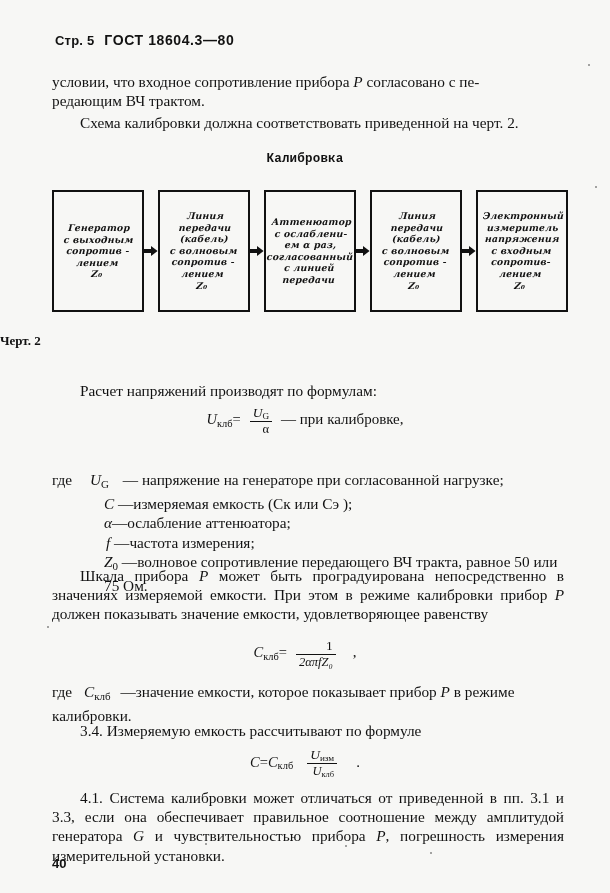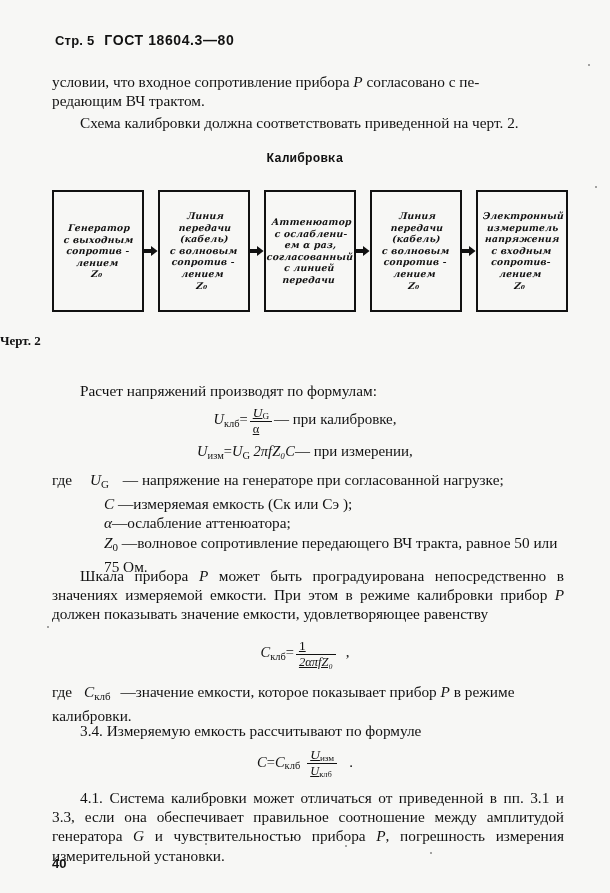--- a/index.html
+++ b/index.html
@@ -120,23 +120,22 @@
     position: absolute;
     left: 0;
     width: 610px;
     text-align: center;
     font-size: 14.5px;
     font-family: "Liberation Serif", serif;
   }
   .frac {
     display: inline-block;
     vertical-align: middle;
-    text-align: left;
-    margin: 0 2px;
-    text-decoration: underline;
+    text-align: right;
+    margin: 0 9px;
   }
   .frac .num { display: block; padding: 0 3px; font-size: 13.5px; }
   .frac .den {
     display: block;
     border-top: 1.3px solid #111;
     padding: 0 3px;
     font-size: 12.5px;
   }
   .fml-tail { font-family: "Liberation Serif", serif; font-size: 15px; }
 
@@ -274,38 +273,39 @@
   </div>
 
   <div class="body-text indent" style="top:381px;">
     <span>Расчет напряжений производят по формулам:</span>
   </div>
 
   <div class="formula" style="top:405px;">
     <i class="var">U</i><span class="sub">клб</span><span>=</span><span class="frac"><span class="num"><i class="var">U</i><span class="subsmall">G</span></span><span class="den">α</span></span><span class="fml-tail">—  при калибровке,</span>
   </div>
 
-  <div class="formula" style="top:443px;">
-    <i class="var">U</i><span class="sub">изм</span><span>=</span><i class="var">U</i><span class="sub">G</span><i class="var"> 2πfZ₀C</i><span class="fml-tail">—  при  измерении,</span>
-  </div>
 
   <div class="deflist" style="top:470px;">
     <div class="defrow">
       <span>где</span>
       <span style="display:inline-block;width:14px;"></span><i class="var">U</i><span class="sub">G</span>
       <span style="display:inline-block;width:10px;"></span><span>—</span>
       <span>напряжение на генераторе при согласованной нагрузке;</span>
     </div>
     <div class="defrow" style="padding-left:52px;">
       <i class="var">C</i>
       <span>—</span><span>измеряемая емкость (Cк  или Cэ );</span>
     </div>
     <div class="defrow" style="padding-left:52px;">
       <i class="var">α</i><span>—</span><span>ослабление аттенюатора;</span>
     </div>
+    <div class="defrow" style="padding-left:54px;">
+      <i class="var">f</i>
+      <span>—</span><span>частота измерения;</span>
+    </div>
     <div class="defrow wrap" style="padding-left:52px;text-indent:0;">
       <i class="var">Z</i><span class="sub">0</span>
       <span>—</span><span>волновое сопротивление  передающего ВЧ тракта, равное 50 или 75 Ом.</span>
     </div>
   </div>
 
   <div class="body-text indent" style="top:566px;">
     <span>Шкала прибора </span><i class="var">P</i><span> может быть проградуирована    непосредственно в значениях измеряемой емкости. При этом в режиме калибровки прибор </span><i class="var">P</i><span> должен показывать значение емкости, удовлетворяющее равенству</span>
   </div>
 

